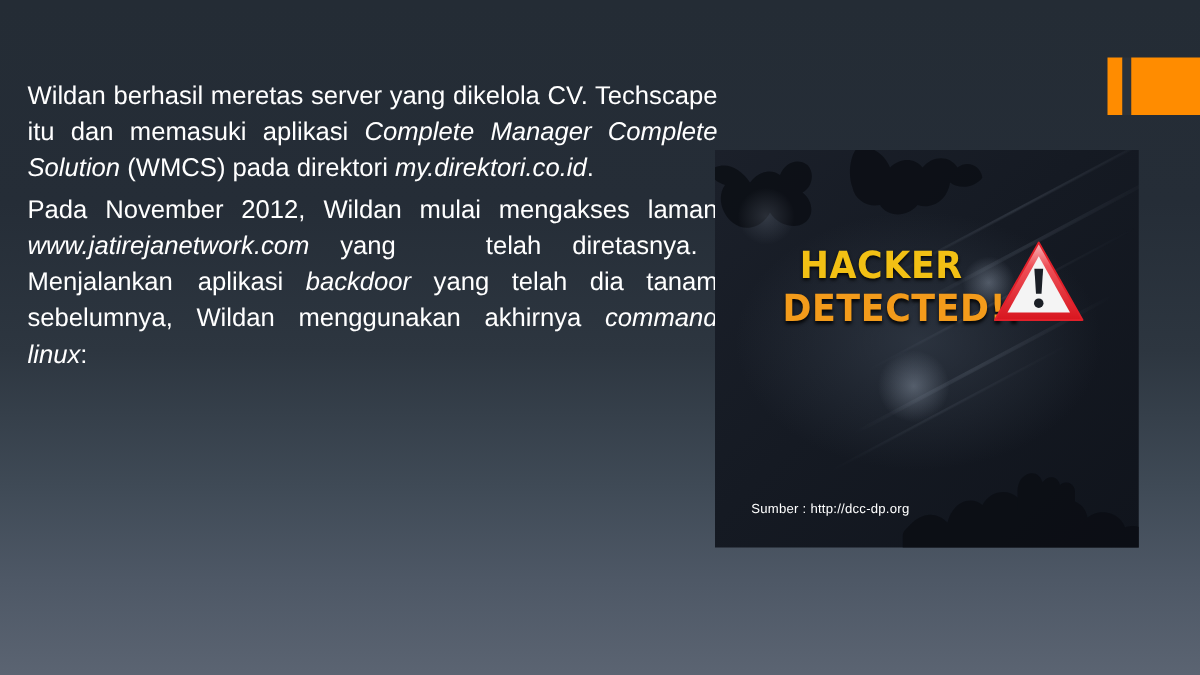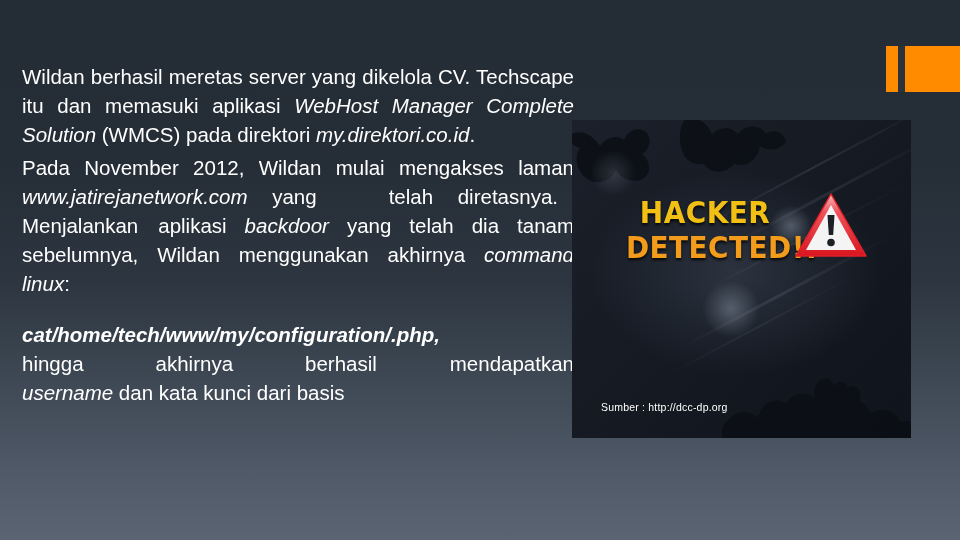--- a/index.html
+++ b/index.html
@@ -192,40 +192,35 @@
   <div id="deco">
     <div class="bar-small"></div>
     <div class="bar-gap"></div>
     <div class="bar-large"></div>
   </div>
 
   <div id="text-block">
 
     <p class="para">
       <span>Wildan berhasil meretas server yang dikelola CV.</span>
-      <span>Techscape itu dan memasuki aplikasi </span><span class="i">WebHost</span>
+      <span>Techscape itu dan memasuki aplikasi </span><span class="i">Complete</span>
       <span class="i">Manager Complete Solution</span><span> (WMCS) pada</span>
       <span>direktori </span><span class="i">my.direktori.co.id</span><span>.</span>
     </p>
 
     <p class="para">
       <span>Pada November 2012, Wildan mulai mengakses</span>
       <span>laman </span><span class="i">www.jatirejanetwork.com</span><span> yang</span><span class="wide-space"></span><span>telah</span>
       <span>diretasnya.</span><span class="wide-space-2"></span><span>Menjalankan</span><span class="wide-space-3"></span><span>aplikasi </span><span class="i">backdoor</span><span> yang</span>
       <span>telah dia tanam sebelumnya, Wildan menggunakan</span>
       <span>akhirnya </span><span class="i">command linux</span><span>:</span>
     </p>
 
     <div class="spacer-block"></div>
 
-    <p class="para">
-      <span class="bi">cat/home/tech/www/my/configuration/.php,</span><br>
-      <span>hingga</span><span class="wide-space"></span><span>akhirnya</span><span class="wide-space"></span><span>berhasil</span>
-      <span>mendapatkan </span><span class="i">username</span><span> dan kata kunci dari basis</span>
-    </p>
 
   </div>
 
   <div id="picture-wrap">
     <div id="picture">
 
       <svg class="bats-top" viewBox="0 0 220 92">
         <path fill="#0b0e14" d="M2 20 C14 12 26 18 34 30 C40 22 50 18 58 24 C62 14 72 10 80 16 C86 22 84 34 76 38 C84 44 86 56 78 62 C70 68 56 64 50 54 C44 66 30 70 20 62 C10 54 8 40 14 32 C8 30 2 26 2 20 Z"></path>
         <path fill="#0b0e14" d="M120 2 C132 0 142 8 146 18 C154 10 166 10 172 18 C180 8 194 8 200 18 C208 12 218 16 220 26 C214 34 202 36 194 30 C192 44 180 52 168 48 C160 58 144 58 138 48 C128 50 118 44 116 34 C112 24 114 8 120 2 Z"></path>
       </svg>

